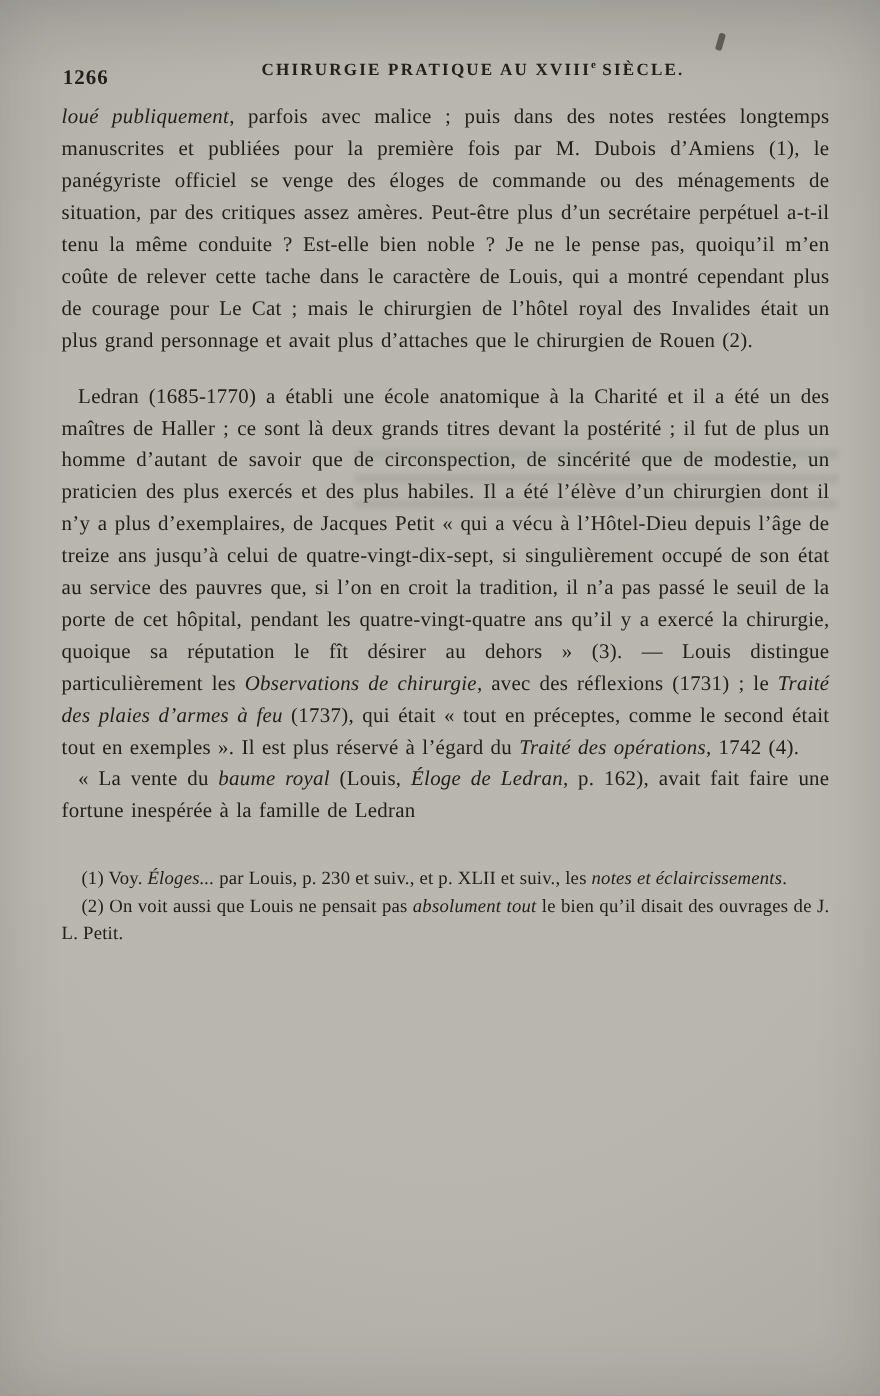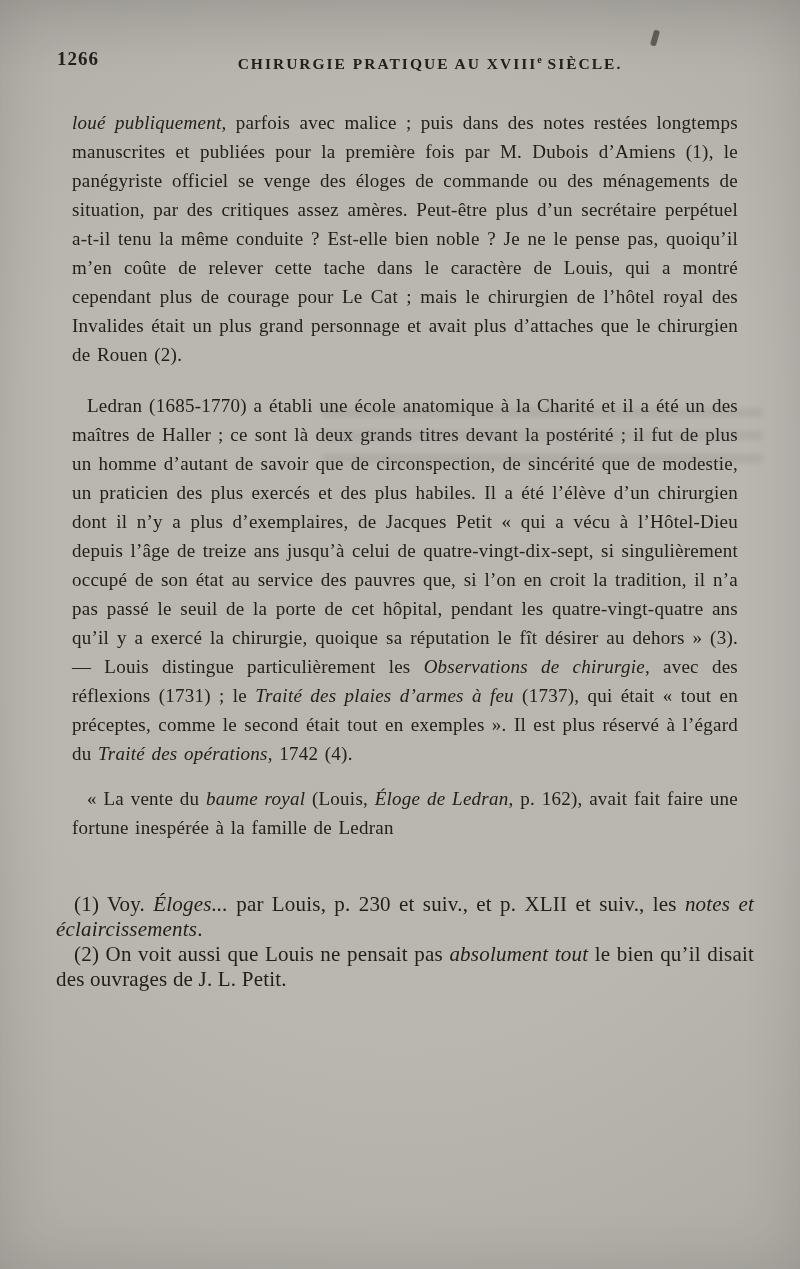--- a/index.html
+++ b/index.html
@@ -24,21 +24,21 @@
     overflow:hidden;
   }
   
   .header{
     position:relative;
     padding-top:50px;
     height:86px;
   }
   .pagenum{
     position:absolute;
-    left:57px; top:48px;
+    left:57px; top:60px;
     font-size:19px;
     letter-spacing:1px;
     font-weight:bold;
   }
   .running-title{
     display:block;
     text-align:center;
     font-size:15.5px;
     letter-spacing:2px;
     padding-top:4px;
@@ -48,27 +48,27 @@
   .running-title sup{ font-size:10px; letter-spacing:0; }
   
   .body{
     padding:6px 46px 0 56px;
     font-size:19px;
     line-height:29px;
     text-align:justify;
     letter-spacing:0.25px;
     word-spacing:1.5px;
   }
-  .para{ margin:16px; }
+  .para{ margin:0; }
   .para.space-before{ margin-top:22px; }
   .para.indent{ text-indent:15px; }
   
   .footnotes{
     padding:34px 46px 0 56px;
-    font-size:21px;
+    font-size:17px;
     line-height:25px;
     text-align:justify;
     letter-spacing:0.2px;
   }
   .footnote{ text-indent:18px; margin:0; }
   
   .bleed{
     position:absolute;
     top:408px; right:38px;
     width:440px; height:66px;

